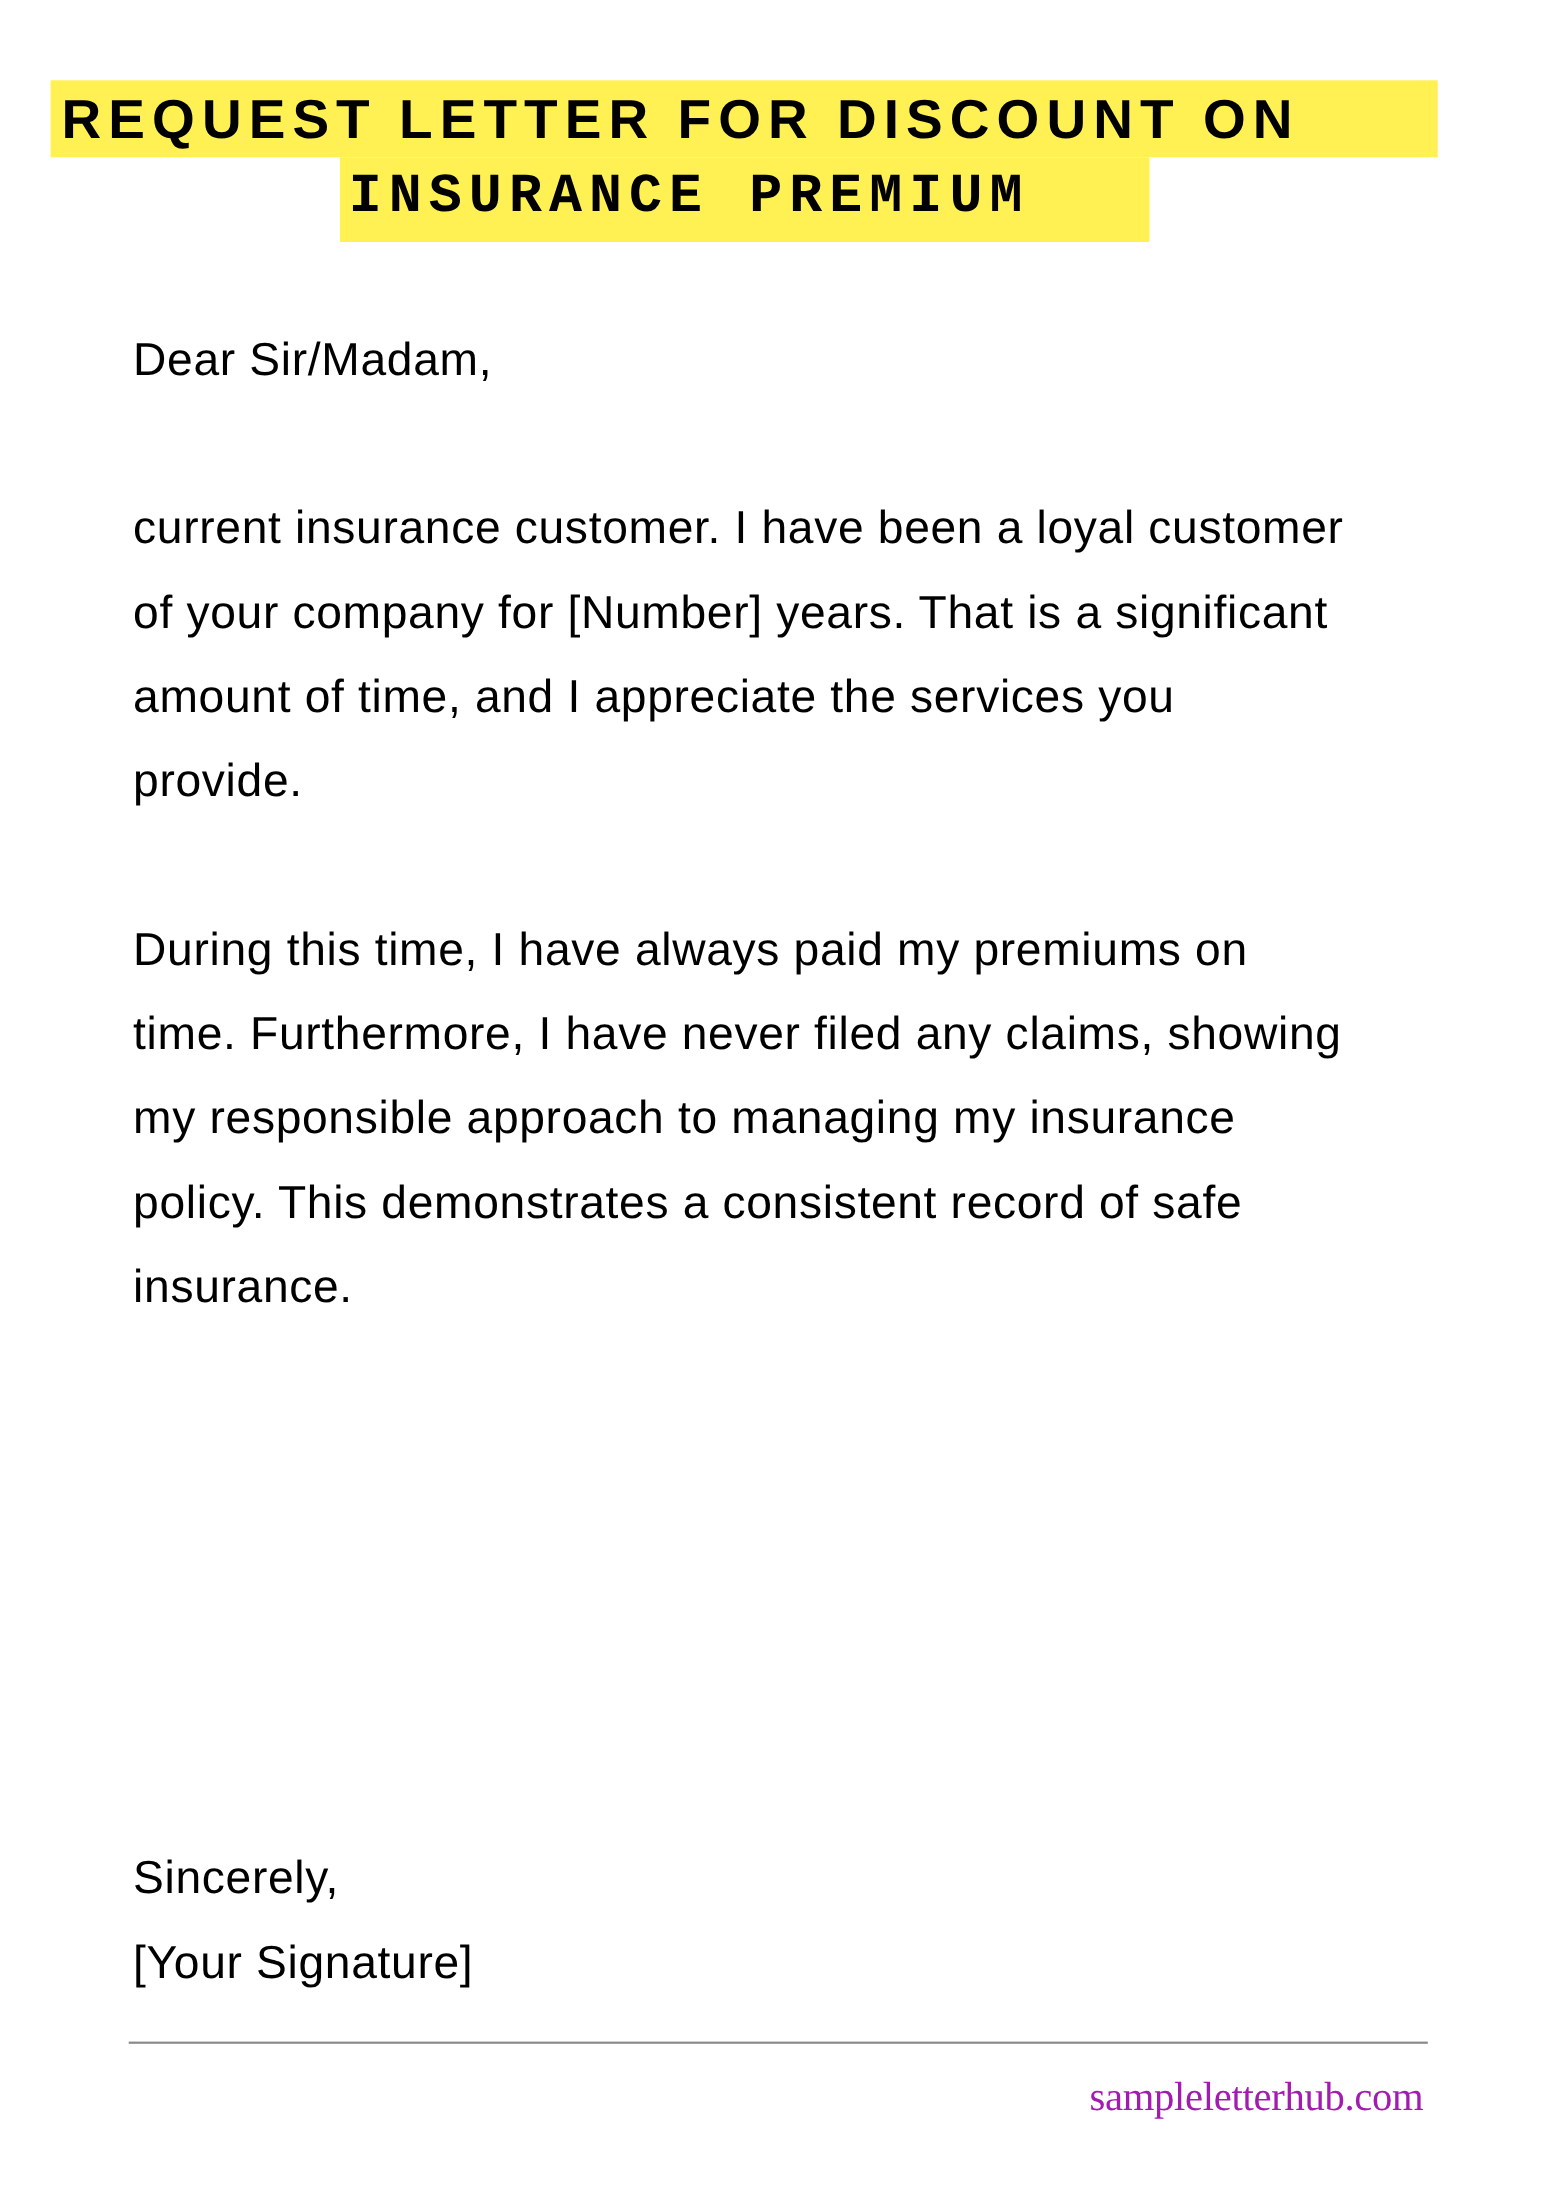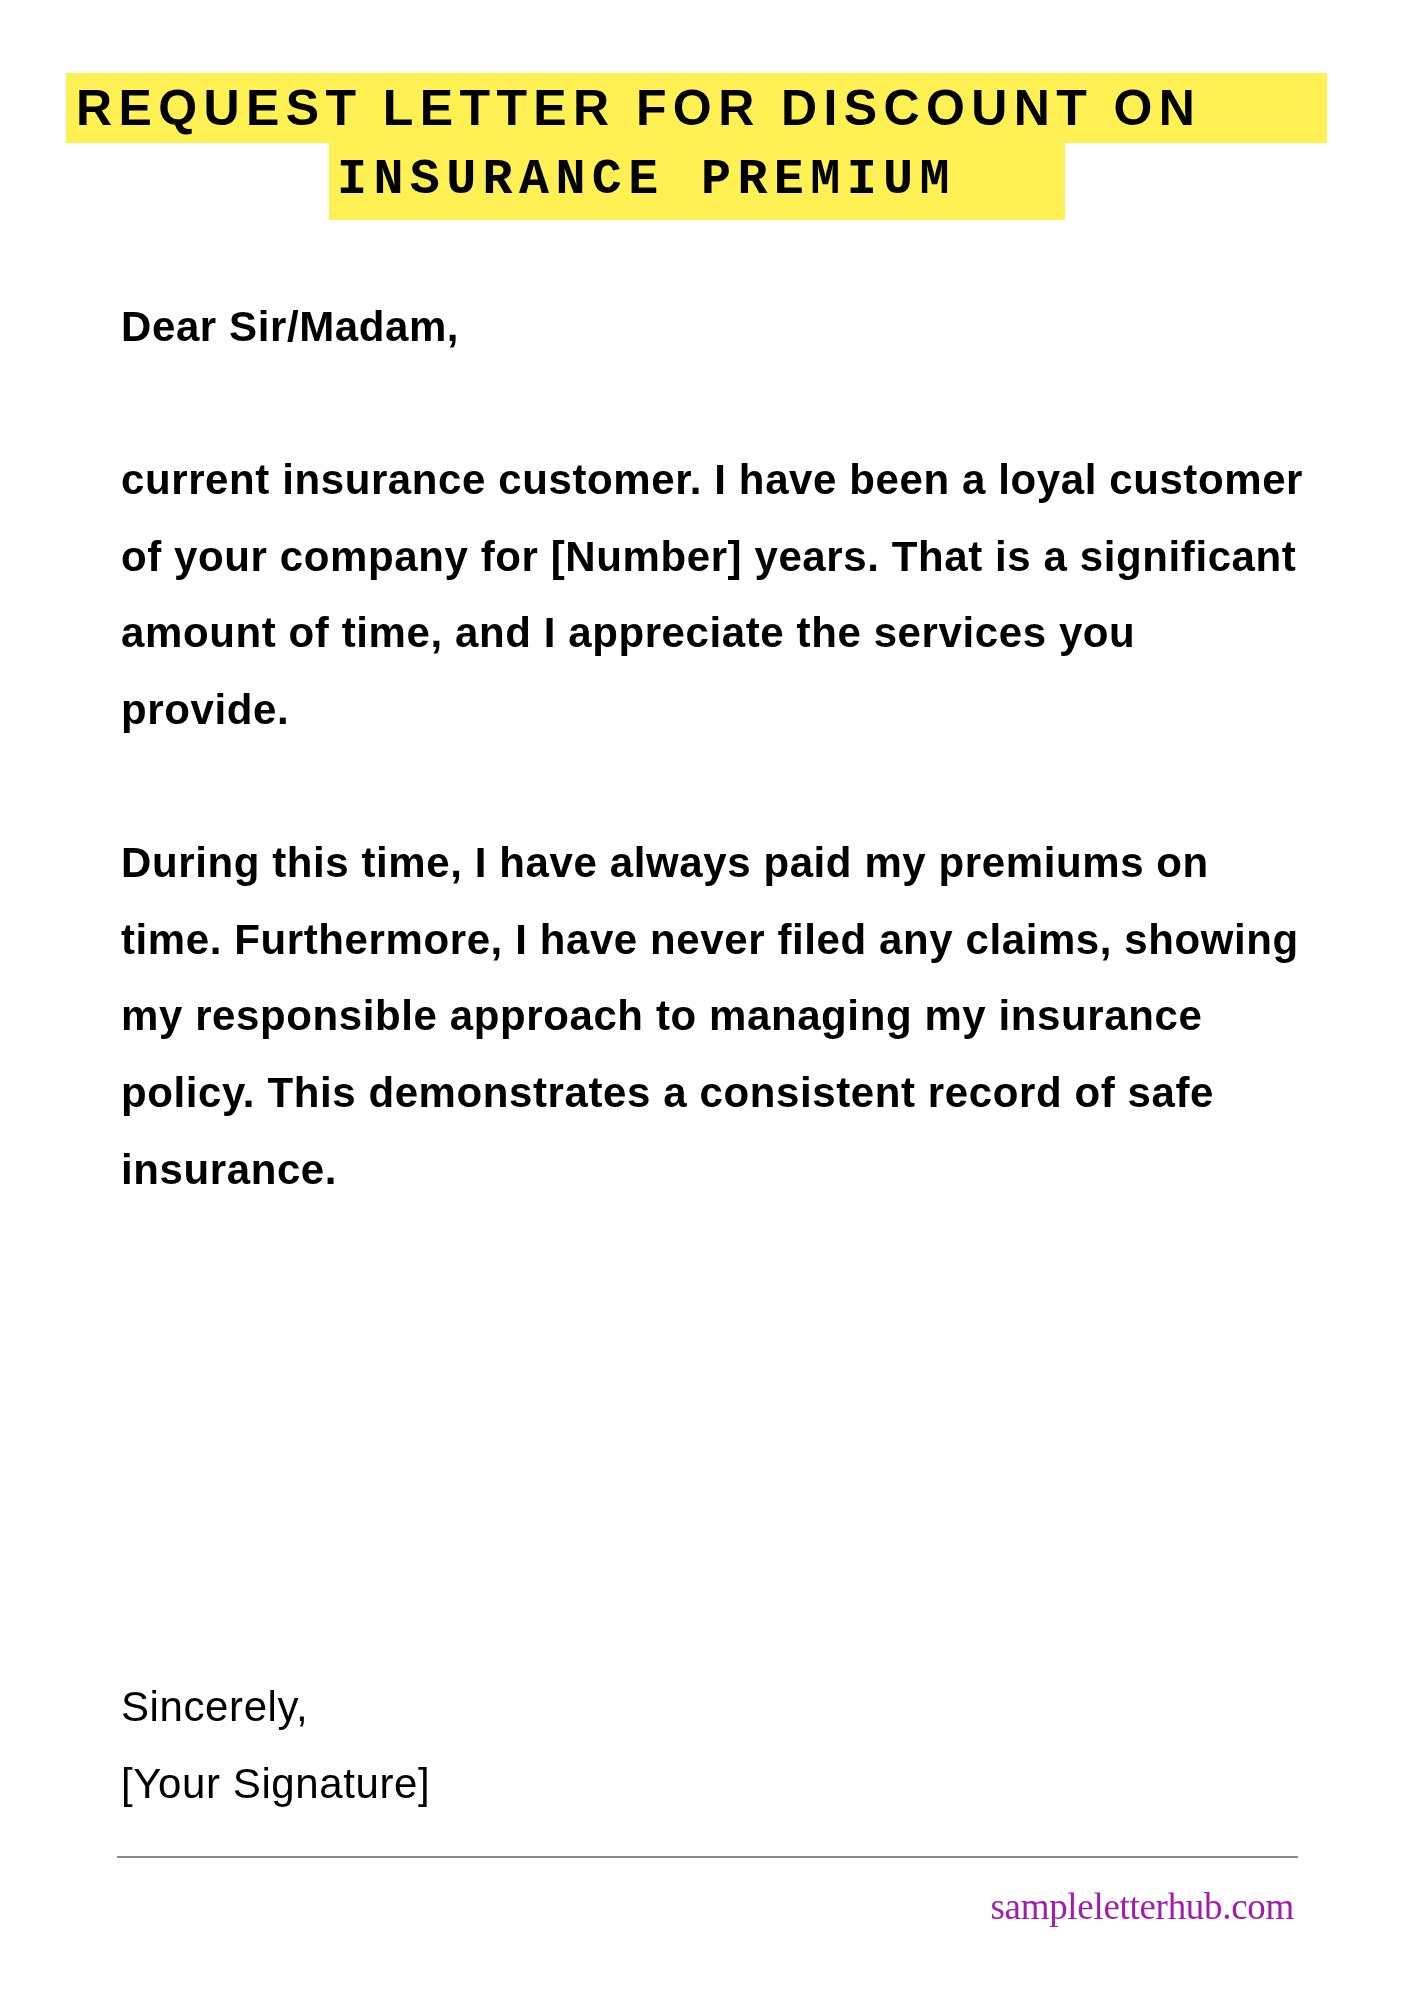--- a/index.html
+++ b/index.html
@@ -2,26 +2,26 @@
 <html><head>
 <meta charset="utf-8">
 <style>
   html, body { margin: 0; padding: 0; background: #ffffff; }
   body { width: 1414px; height: 2000px; position: relative; overflow: hidden;
          font-family: "Liberation Sans", "DejaVu Sans", sans-serif; color: #000; }
 
   .title { position: absolute; left: 0; top: 73px; width: 1414px; }
   .title-line { position: absolute; height: 70px; background: #FFF153;
                 font-weight: bold; font-size: 50px; letter-spacing: 6.4px;
-                line-height: 70px; white-space: nowrap; box-sizing: border-box; margin-left: 20px; }
+                line-height: 70px; white-space: nowrap; box-sizing: border-box; }
   .title-line.l1 { left: 46px; width: 1261px; top: 0; padding-left: 10px; }
   .title-line.l2 { left: 309px; width: 736px; top: 70px; height: 77px; line-height: 74px; padding-left: 8px; font-family: Liberation Mono, monospace; }
 
   .body { position: absolute; left: 121px; top: 289px; width: 1260px;
-          font-size: 42px; line-height: 76.6px; letter-spacing: 0.6px; font-weight: bold; }
+          font-size: 42px; line-height: 76.6px; letter-spacing: 0.6px; }
   .line { display: block; white-space: nowrap; height: 76.6px; }
   .blank { display: block; height: 76.6px; }
   .closing { position: absolute; left: 121px; top: 1668px; font-size: 42px;
              line-height: 77px; letter-spacing: 0.6px; }
 
   .rule { position: absolute; left: 117px; top: 1856px; width: 1181px; height: 0;
           border-top: 2px solid #8a8a8a; }
   .footer { position: absolute; right: 120px; top: 1885px;
             font-family: "Liberation Serif", "DejaVu Serif", serif; font-size: 37px;
             letter-spacing: -0.3px; color: #a21caf; white-space: nowrap; }

